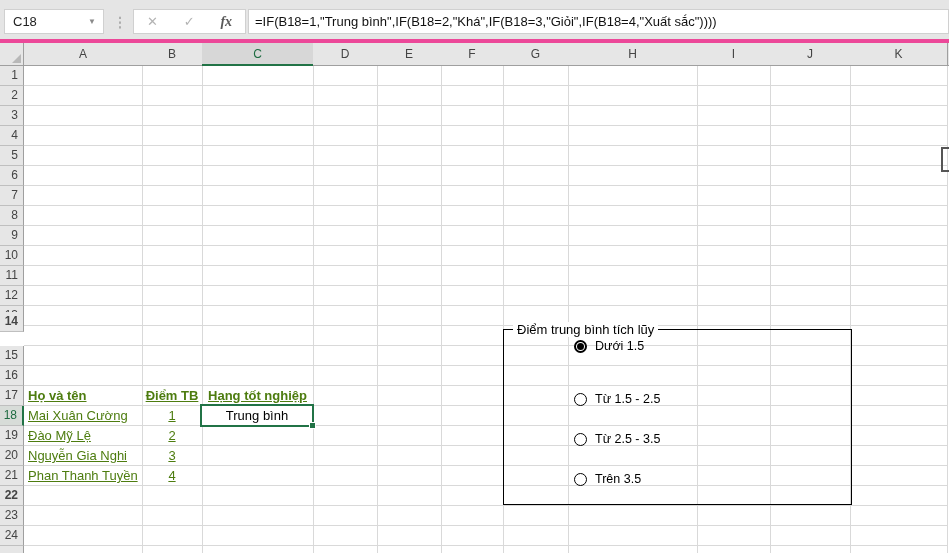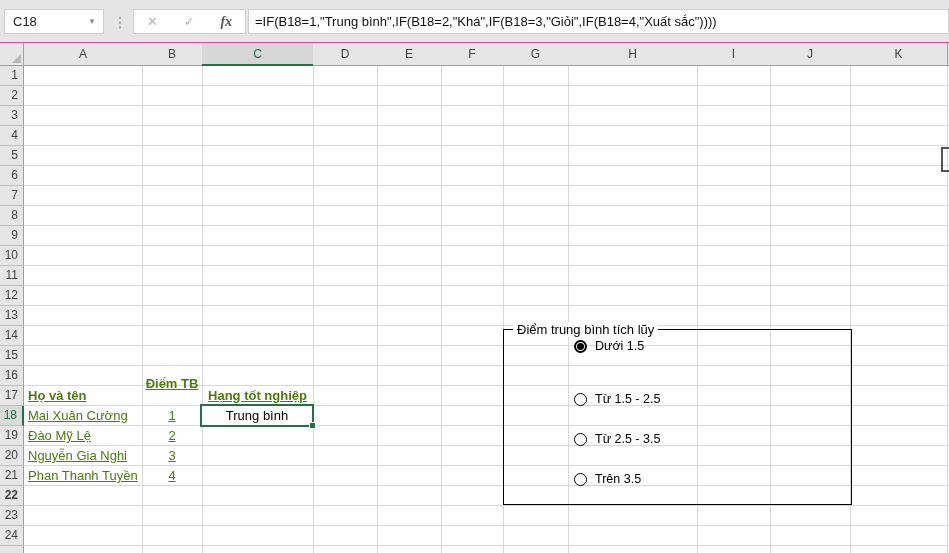--- a/index.html
+++ b/index.html
@@ -1,21 +1,21 @@
 <!DOCTYPE html>
 <html><head>
 <meta charset="utf-8">
 <style>
   * { margin:0; padding:0; box-sizing:border-box; }
   html,body { background:#fff; font-family:"Liberation Sans", sans-serif; }
   #app { position:relative; width:949px; height:553px; overflow:hidden; background:#fff; }
 
   
   .topbar { position:absolute; left:0; top:0; width:949px; height:43px;
-            background:#e5e5e5; border-bottom:1px solid #ec4899; }
+            background:#e5e5e5; border-bottom:4px solid #ec4899; }
   .name-box { position:absolute; left:4px; top:9px; width:100px; height:25px;
               background:#fff; border:1px solid #d0d0d0; display:flex; align-items:center; cursor:text; }
   .name-box .val { flex:1; padding-left:8px; font-size:13px; color:#222; }
   .name-box .caret { font-size:8px; color:#8a8a8a; padding-right:7px; }
   .grip-dots { position:absolute; left:113px; top:9px; height:25px; display:flex;
                align-items:center; color:#adadad; font-size:14px; font-weight:bold; }
   .fx-box { position:absolute; left:133px; top:9px; width:113px; height:25px;
             background:#fff; border:1px solid #d0d0d0; display:flex;
             align-items:center; justify-content:space-around; }
   .fbtn { font-size:13px; color:#b3b3b3; cursor:default; }
@@ -117,21 +117,21 @@
       <div class="row-hdr" style="top: 126px;">4</div>
       <div class="row-hdr" style="top: 146px;">5</div>
       <div class="row-hdr" style="top: 166px;">6</div>
       <div class="row-hdr" style="top: 186px;">7</div>
       <div class="row-hdr" style="top: 206px;">8</div>
       <div class="row-hdr" style="top: 226px;">9</div>
       <div class="row-hdr" style="top: 246px;">10</div>
       <div class="row-hdr" style="top: 266px;">11</div>
       <div class="row-hdr" style="top: 286px;">12</div>
       <div class="row-hdr" style="top: 306px;">13</div>
-      <div class="row-hdr" style="top: 326px;">14</div>
+      <div class="row-hdr" style="top: 312px; font-weight: bold;">14</div>
       <div class="row-hdr" style="top: 346px;">15</div>
       <div class="row-hdr" style="top: 366px;">16</div>
       <div class="row-hdr" style="top: 386px;">17</div>
       <div class="row-hdr sel" style="top: 406px;">18</div>
       <div class="row-hdr" style="top: 426px;">19</div>
       <div class="row-hdr" style="top: 446px;">20</div>
       <div class="row-hdr" style="top: 466px;">21</div>
       <div class="row-hdr" style="top: 486px; font-weight: bold;">22</div>
       <div class="row-hdr" style="top: 506px;">23</div>
       <div class="row-hdr" style="top: 526px;">24</div>
@@ -169,21 +169,21 @@
       <div class="hline" style="top: 425px; left: 24px; width: 923px;"></div>
       <div class="hline" style="top: 445px; left: 24px; width: 923px;"></div>
       <div class="hline" style="top: 465px; left: 24px; width: 923px;"></div>
       <div class="hline" style="top: 485px; left: 24px; width: 923px;"></div>
       <div class="hline" style="top: 505px; left: 24px; width: 923px;"></div>
       <div class="hline" style="top: 525px; left: 24px; width: 923px;"></div>
       <div class="hline" style="top: 545px; left: 24px; width: 923px;"></div>
     </div>
   <div id="cells">
       <div class="cell left bold" style="left: 24px; width: 118px; top: 386px;">Họ và tên</div>
-      <div class="cell center bold" style="left: 142px; width: 60px; top: 374px; text-align: center;">Điểm TB</div>
+      <div class="cell center bold" style="left: 142px; width: 60px; top: 386px; text-align: center;">Điểm TB</div>
       <div class="cell center bold" style="left: 202px; width: 111px; top: 386px;">Hạng tốt nghiệp</div>
       <div class="cell left" style="left: 24px; width: 118px; top: 406px;">Mai Xuân Cường</div>
       <div class="cell center" style="left: 142px; width: 60px; top: 406px;">1</div>
       <div class="cell left" style="left: 24px; width: 118px; top: 426px;">Đào Mỹ Lệ</div>
       <div class="cell center" style="left: 142px; width: 60px; top: 426px;">2</div>
       <div class="cell left" style="left: 24px; width: 118px; top: 446px;">Nguyễn Gia Nghi</div>
       <div class="cell center" style="left: 142px; width: 60px; top: 446px;">3</div>
       <div class="cell left" style="left: 24px; width: 118px; top: 466px;">Phan Thanh Tuyền</div>
       <div class="cell center" style="left: 142px; width: 60px; top: 466px;">4</div>
     </div>

